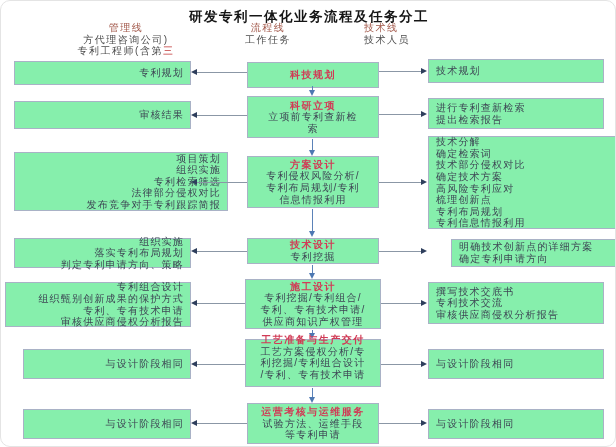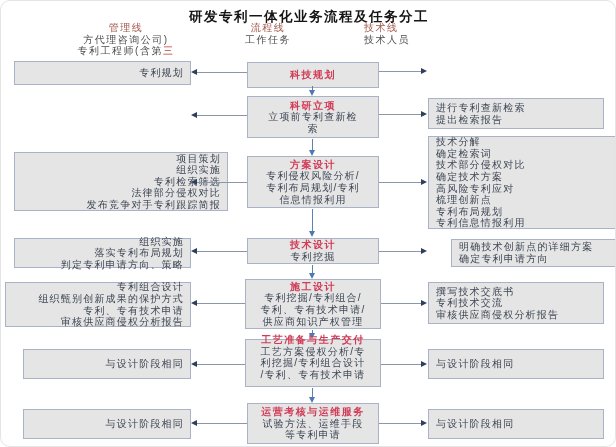--- a/index.html
+++ b/index.html
@@ -10,21 +10,21 @@
     box-sizing:border-box;
   }
   .title{
     position:absolute;top:7px;left:0;width:616px;text-align:center;
     font-size:13.5px;font-weight:bold;color:#151515;letter-spacing:1.5px;
   }
   .colhead{position:absolute;font-size:10px;line-height:11.5px;letter-spacing:1.5px;color:#4c4c4c;}
   .colhead .lead{color:#a2584a;}
   .red-char{color:#c23a3a;}
   .box{
-    position:absolute;border:1px solid #a9b2c6;background:#e5e5e5;
+    position:absolute;border:1px solid #a9b2c6;background:#86efac;
     box-sizing:border-box;display:flex;flex-direction:column;justify-content:center;
     font-size:10px;line-height:11.6px;color:#3d4654;white-space:pre-line;
     letter-spacing:1.2px;
   }
   .box.l{text-align:right;padding-right:6px;}
   .box.r{text-align:left;padding-left:7px;}
   .box.c{text-align:center;}
   .box.c.top{justify-content:flex-start;}
   .stage{color:#d13b56;font-weight:bold;letter-spacing:1.5px;}
   .stage.overlap{margin-top:-6px;background:transparent;}
@@ -53,27 +53,29 @@
   </div>
   <div class="colhead" style="top:21px;left:363px;width:120px;text-align:left;font-family:Liberation Serif, serif;">
     <div class="lead">技术线</div>
     <div>技术人员</div>
   </div>
 
   <div class="box l" style="left:13px;top:60px;width:177px;height:24px;">专利规划</div>
   <div class="box c" style="left:246px;top:61px;width:132px;height:26px;">
     <div class="stage">科技规划</div>
   </div>
+  <div class="box r" style="left:427px;top:58px;width:176px;height:24px;">技术规划</div>
   <div class="hline" style="left:196px;top:71px;width:50px;"></div>
   <div class="ah ah-left" style="left:190px;top:68px;"></div>
   <div class="hline" style="left:378px;top:70px;width:43px;"></div>
   <div class="ah ah-right" style="left:420px;top:67px;"></div>
   <div class="vline" style="left:311px;top:85px;height:5px;"></div>
   <div class="ah ah-down" style="left:308px;top:89px;"></div>
 
+  <div class="box l" style="left:13px;top:100px;width:177px;height:28px;">审核结果</div>
   <div class="box c" style="left:246px;top:95px;width:132px;height:42px;">
     <div class="stage">科研立项</div>
     <div class="tasks">立项前专利查新检
 索</div>
   </div>
   <div class="box r" style="left:427px;top:97px;width:176px;height:31px;">进行专利查新检索
 提出检索报告</div>
   <div class="hline" style="left:196px;top:114px;width:50px;"></div>
   <div class="ah ah-left" style="left:190px;top:111px;"></div>
   <div class="hline" style="left:378px;top:113px;width:43px;"></div>

